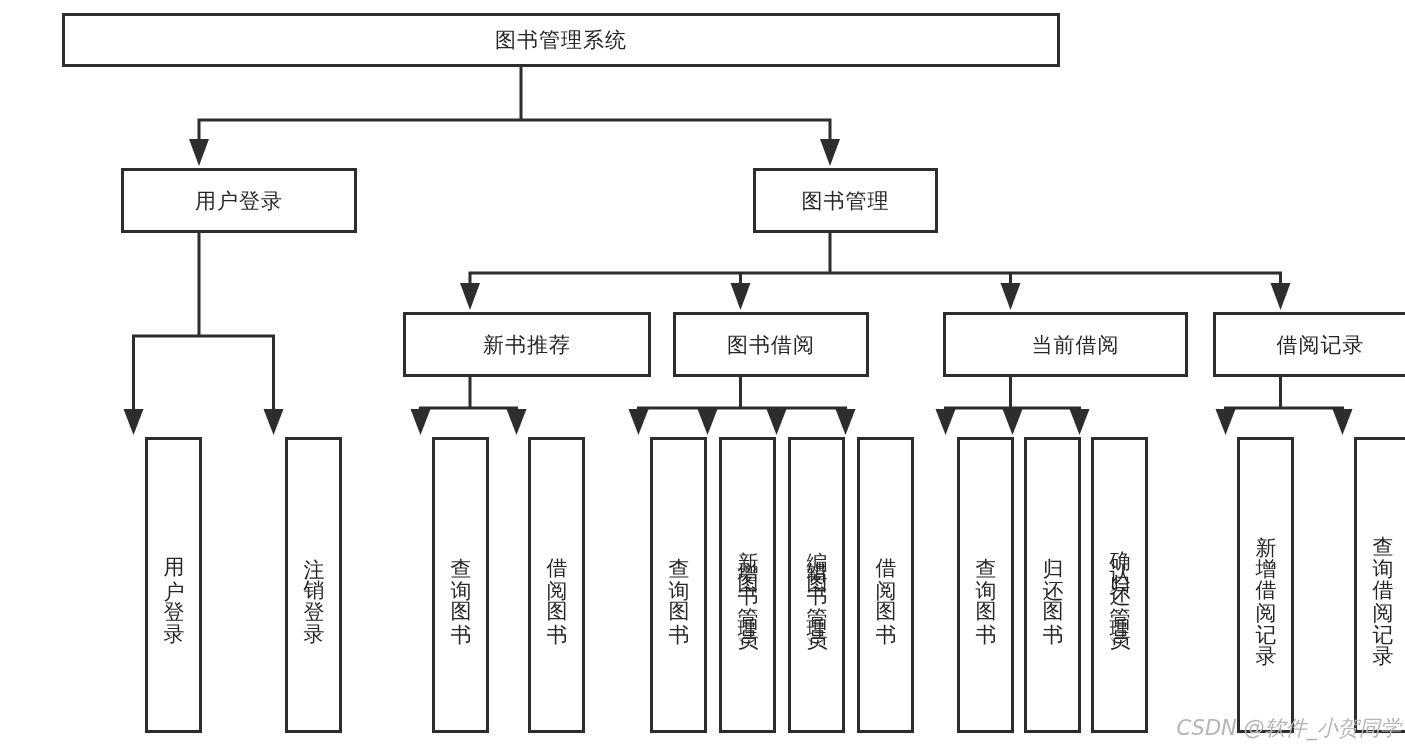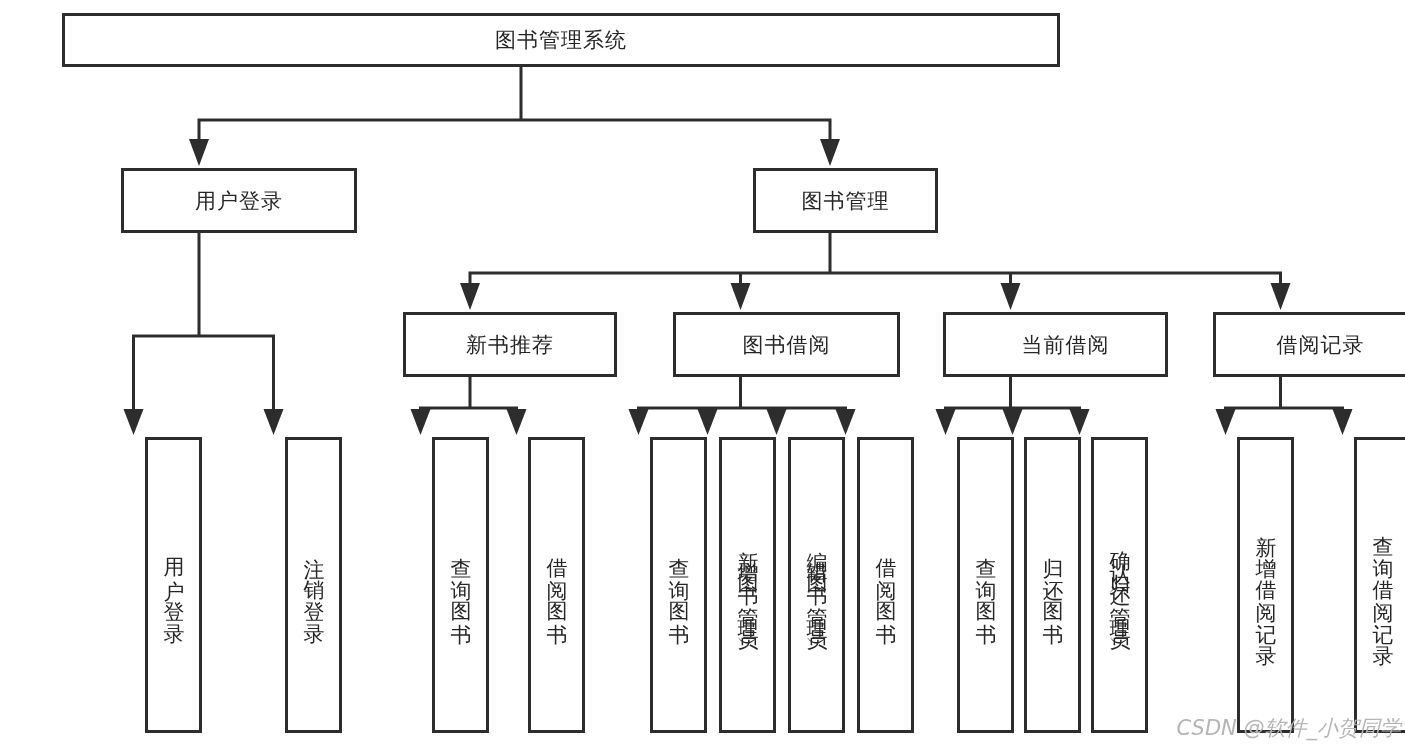--- a/index.html
+++ b/index.html
@@ -91,27 +91,27 @@
     <span class="hlabel">图书管理系统</span>
   </div>
 
   <div class="box lvl" style="left:81px;width:236px;">
     <span class="hlabel">用户登录</span>
   </div>
   <div class="box lvl" style="left:713px;width:185px;">
     <span class="hlabel">图书管理</span>
   </div>
 
-  <div class="box branch" style="left:363px;width:214px;">
+  <div class="box branch" style="left:363px;width:248px;">
     <span class="hlabel">新书推荐</span>
   </div>
-  <div class="box branch" style="left:633px;width:227px;align-items:center;">
+  <div class="box branch" style="left:633px;width:196px;align-items:center;">
     <span class="hlabel">图书借阅</span>
   </div>
-  <div class="box branch" style="left:903px;width:225px;padding-left:20px;">
+  <div class="box branch" style="left:903px;width:245px;padding-left:20px;">
     <span class="hlabel">当前借阅</span>
   </div>
   <div class="box branch" style="left:1173px;width:215px;">
     <span class="hlabel">借阅记录</span>
   </div>
 
   <div class="box leaf" style="left:105px;">
     <span class="vtext" style="letter-spacing: 22px;">用户登录</span>
   </div>
   <div class="box leaf" style="left:245px;">

